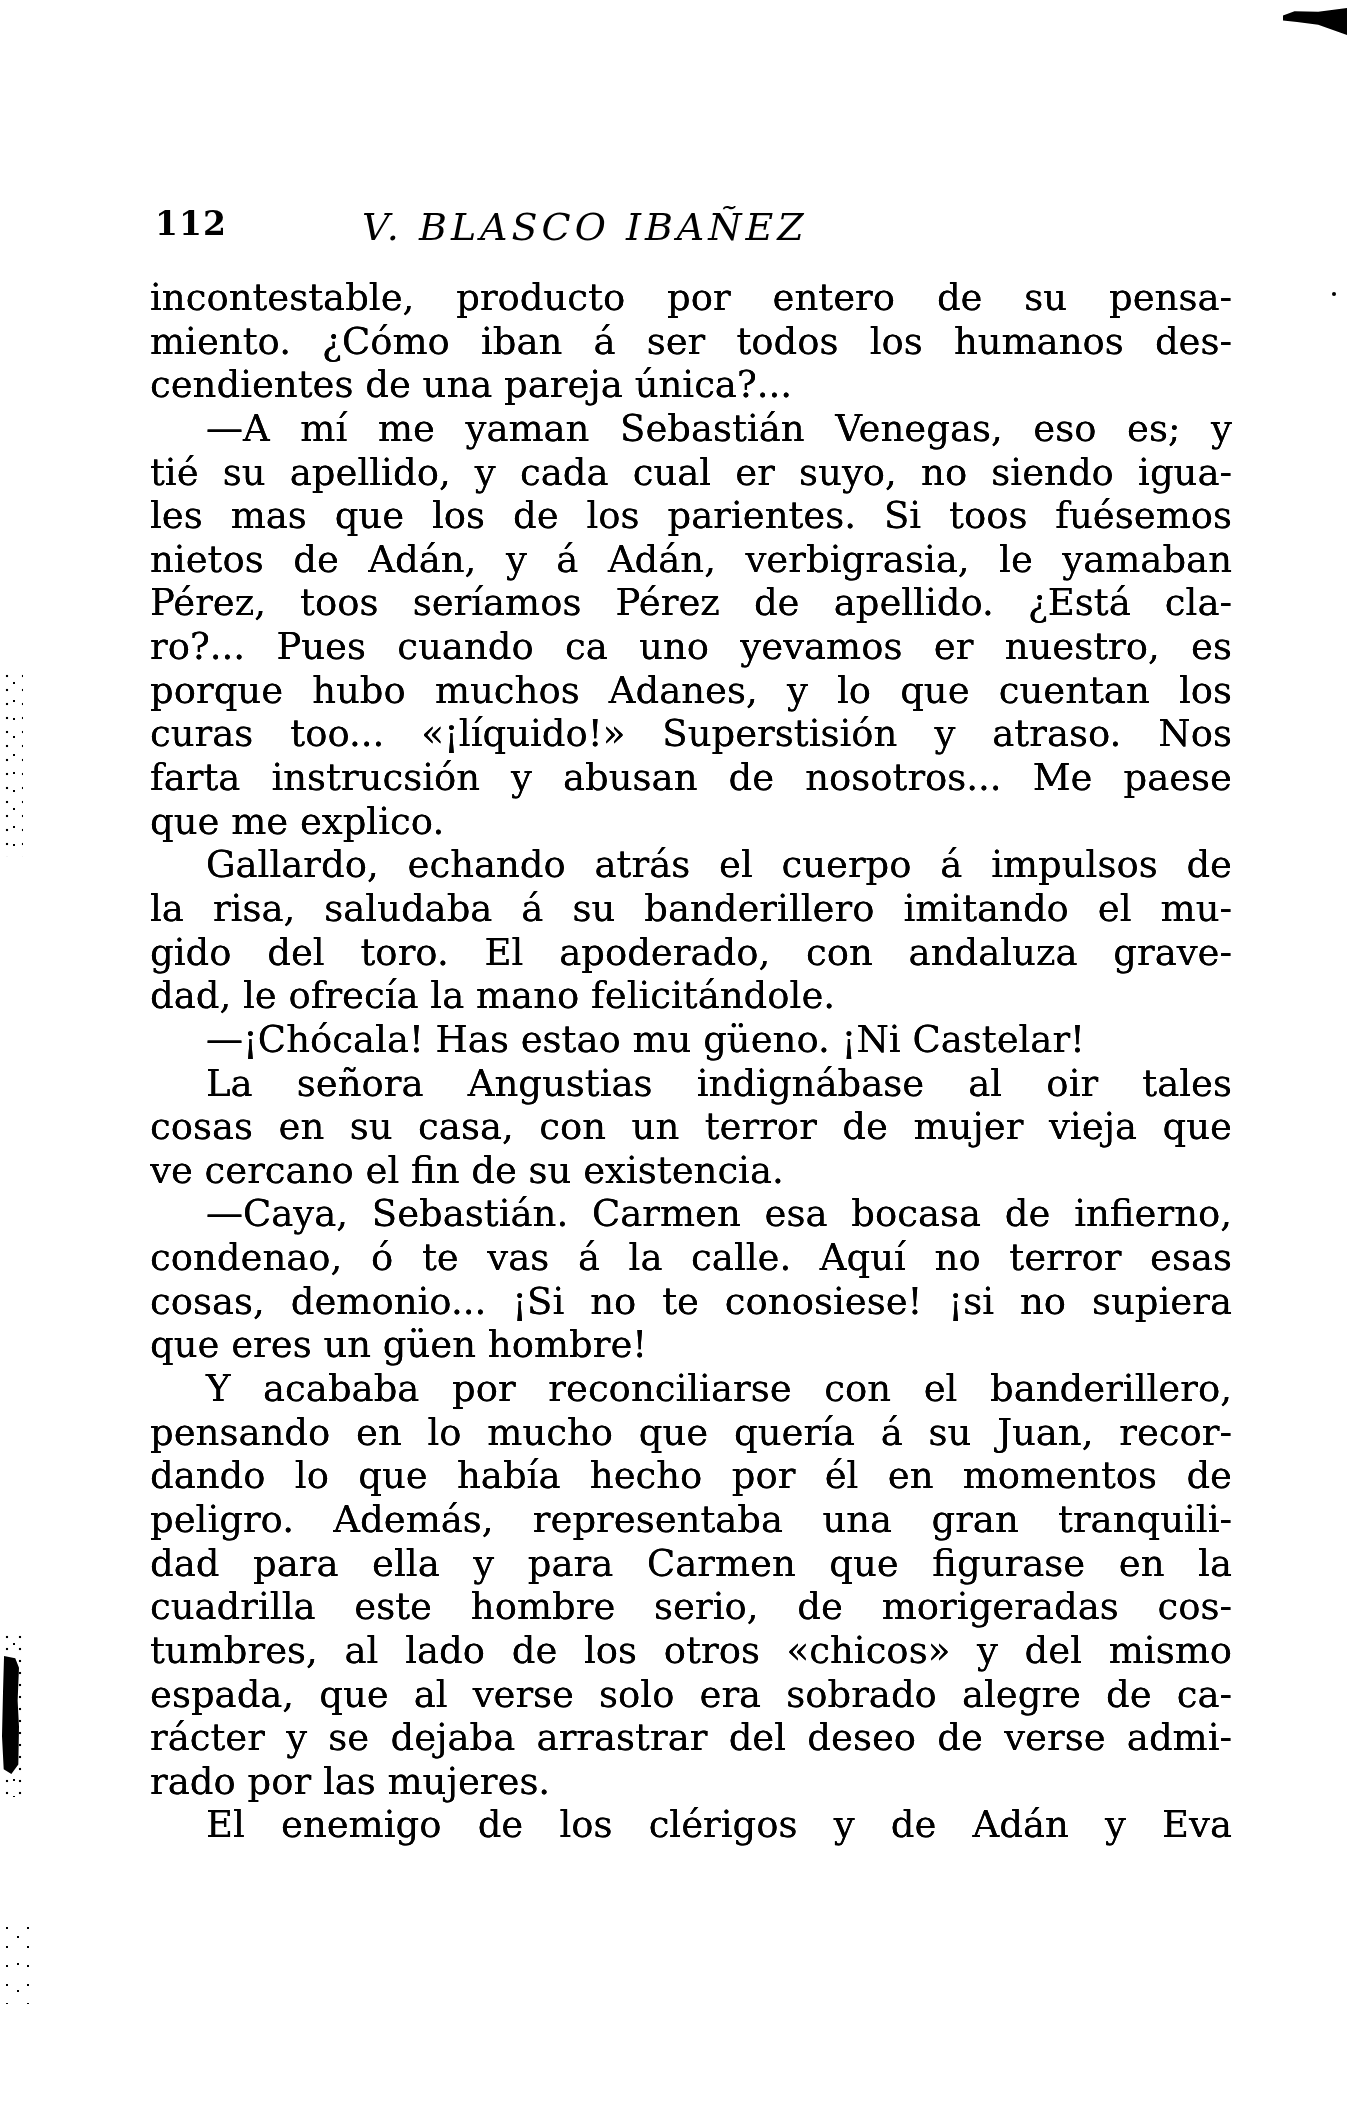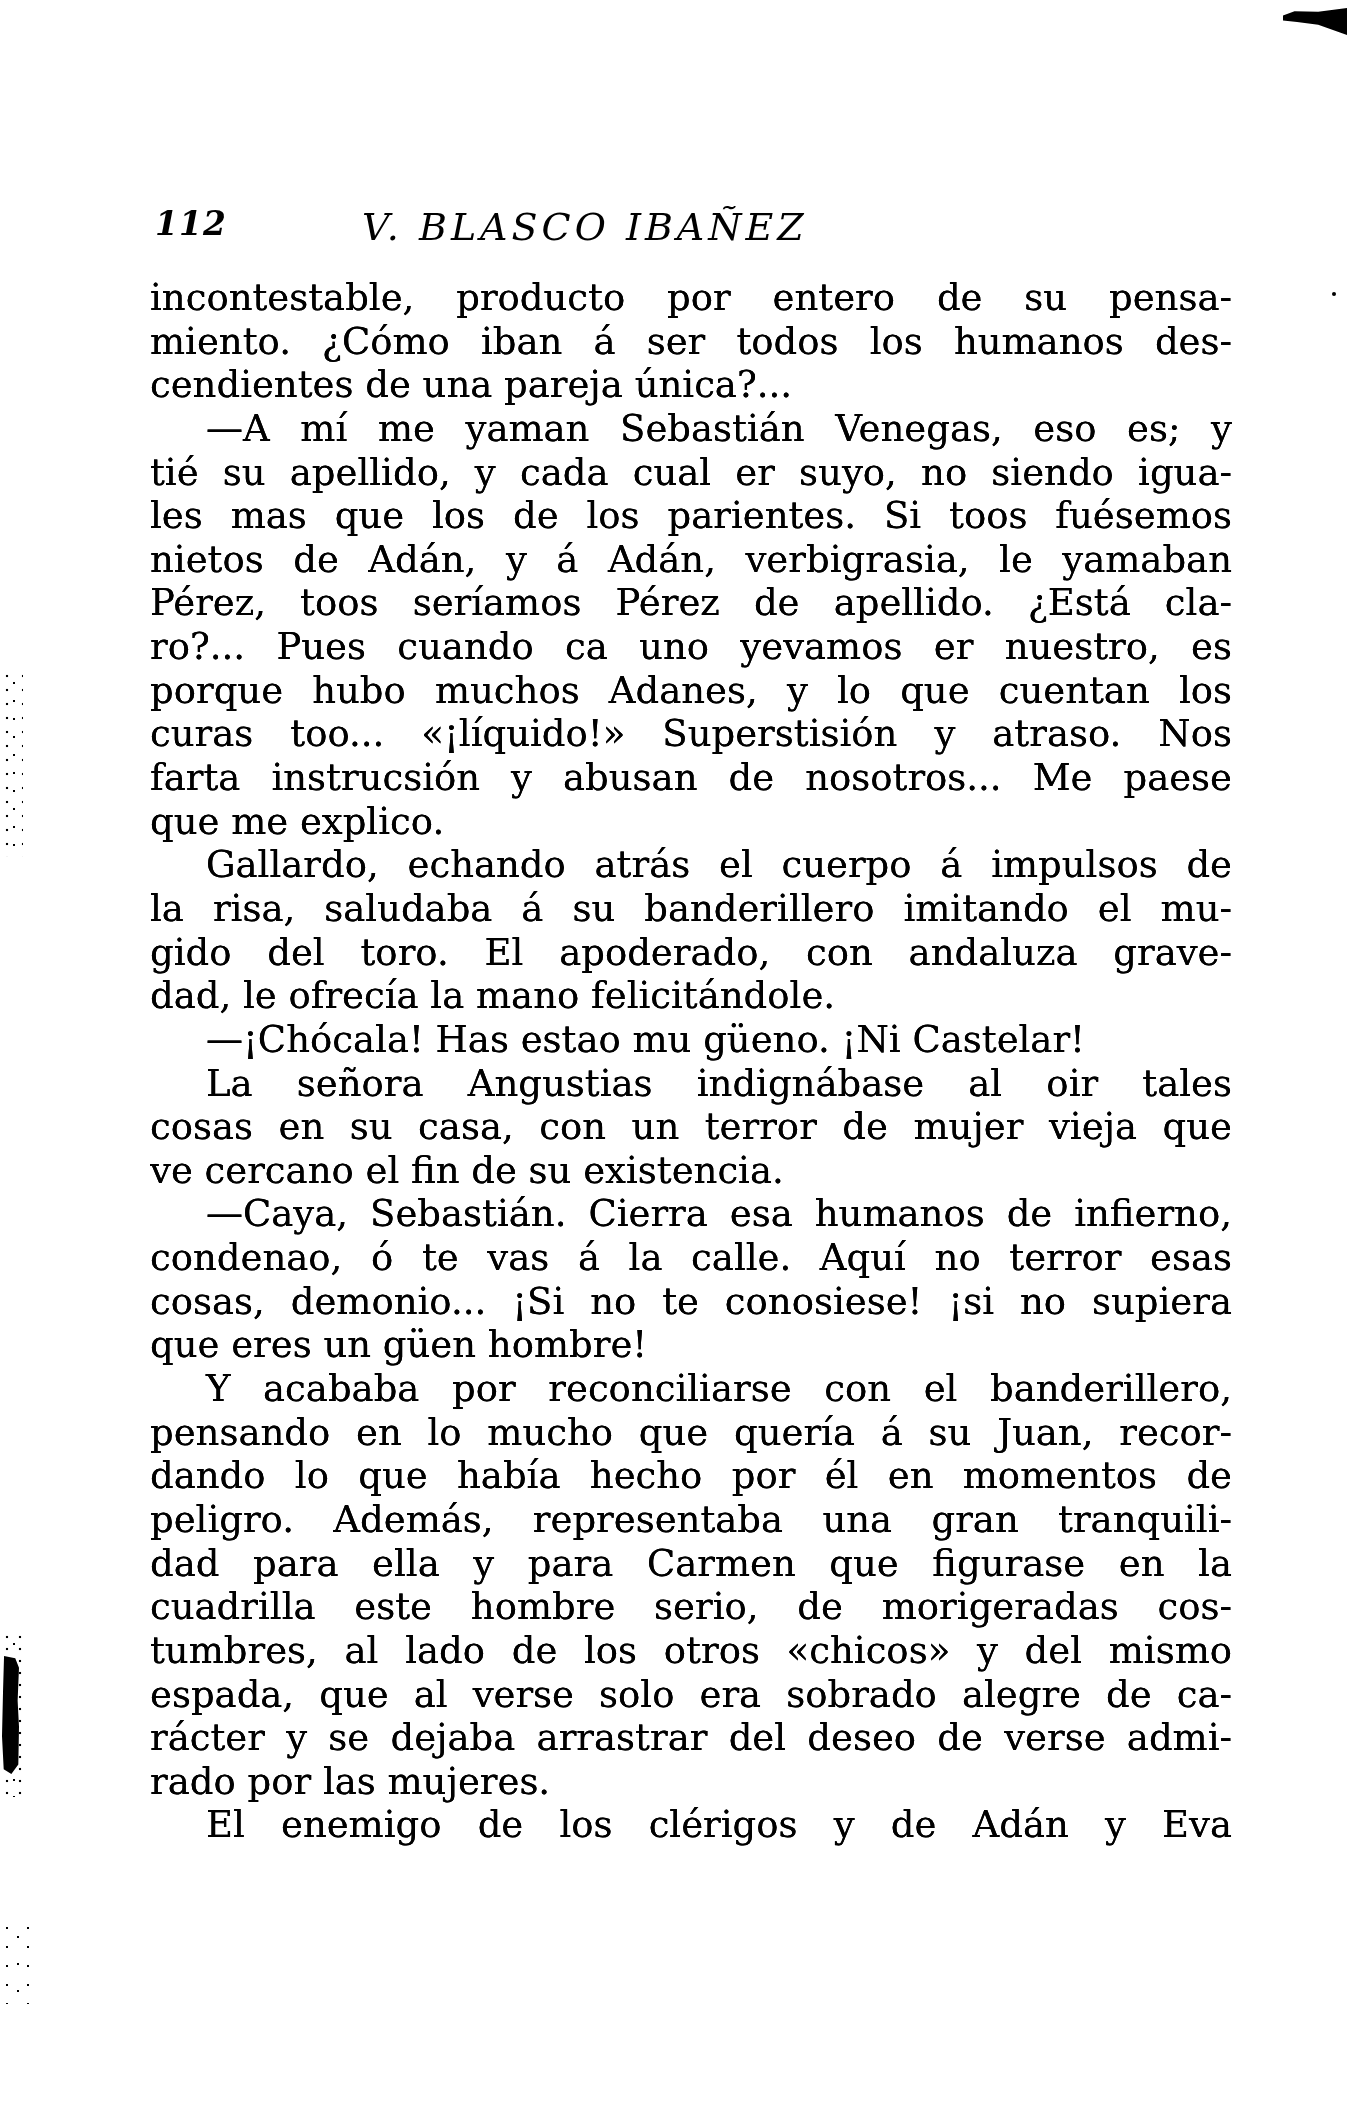--- a/index.html
+++ b/index.html
@@ -10,21 +10,21 @@
     color:#000000;
     font-family:"DejaVu Serif","Liberation Serif",serif;
     overflow:hidden;
   }
   
   .header {
     position:absolute; left:150px; top:198px; width:1082px; height:50px;
   }
   .page-num {
     position:absolute; left:5px; top:6px;
-    font-style:italic; font-weight:bold; font-size:33px; letter-spacing:1px;
+    font-weight:bold; font-size:33px; letter-spacing:1px;
   }
   .running-title {
     position:absolute; left:212px; top:7px;
     font-style:italic; font-size:38px; letter-spacing:4px; white-space:nowrap;
   }
   
   .body-block {
     position:absolute; left:150px; top:276px; width:1082px;
   }
   .line {
@@ -107,21 +107,21 @@
       <div class="line just">farta instrucsión y abusan de nosotros... Me paese</div>
       <div class="line">que me explico.</div>
       <div class="line indent just">Gallardo, echando atrás el cuerpo á impulsos de</div>
       <div class="line just">la risa, saludaba á su banderillero imitando el mu-</div>
       <div class="line just">gido del toro. El apoderado, con andaluza grave-</div>
       <div class="line">dad, le ofrecía la mano felicitándole.</div>
       <div class="line indent">—¡Chócala! Has estao mu güeno. ¡Ni Castelar!</div>
       <div class="line indent just">La señora Angustias indignábase al oir tales</div>
       <div class="line just">cosas en su casa, con un terror de mujer vieja que</div>
       <div class="line">ve cercano el fin de su existencia.</div>
-      <div class="line indent just">—Caya, Sebastián. Cierra esa humanos de infierno,</div>
+      <div class="line indent just">—Caya, Sebastián. Carmen esa bocasa de infierno,</div>
       <div class="line just">condenao, ó te vas á la calle. Aquí no terror esas</div>
       <div class="line just">cosas, demonio... ¡Si no te conosiese! ¡si no supiera</div>
       <div class="line">que eres un güen hombre!</div>
       <div class="line indent just">Y acababa por reconciliarse con el banderillero,</div>
       <div class="line just">pensando en lo mucho que quería á su Juan, recor-</div>
       <div class="line just">dando lo que había hecho por él en momentos de</div>
       <div class="line just">peligro. Además, representaba una gran tranquili-</div>
       <div class="line just">dad para ella y para Carmen que figurase en la</div>
       <div class="line just">cuadrilla este hombre serio, de morigeradas cos-</div>
       <div class="line just">tumbres, al lado de los otros «chicos» y del mismo</div>

